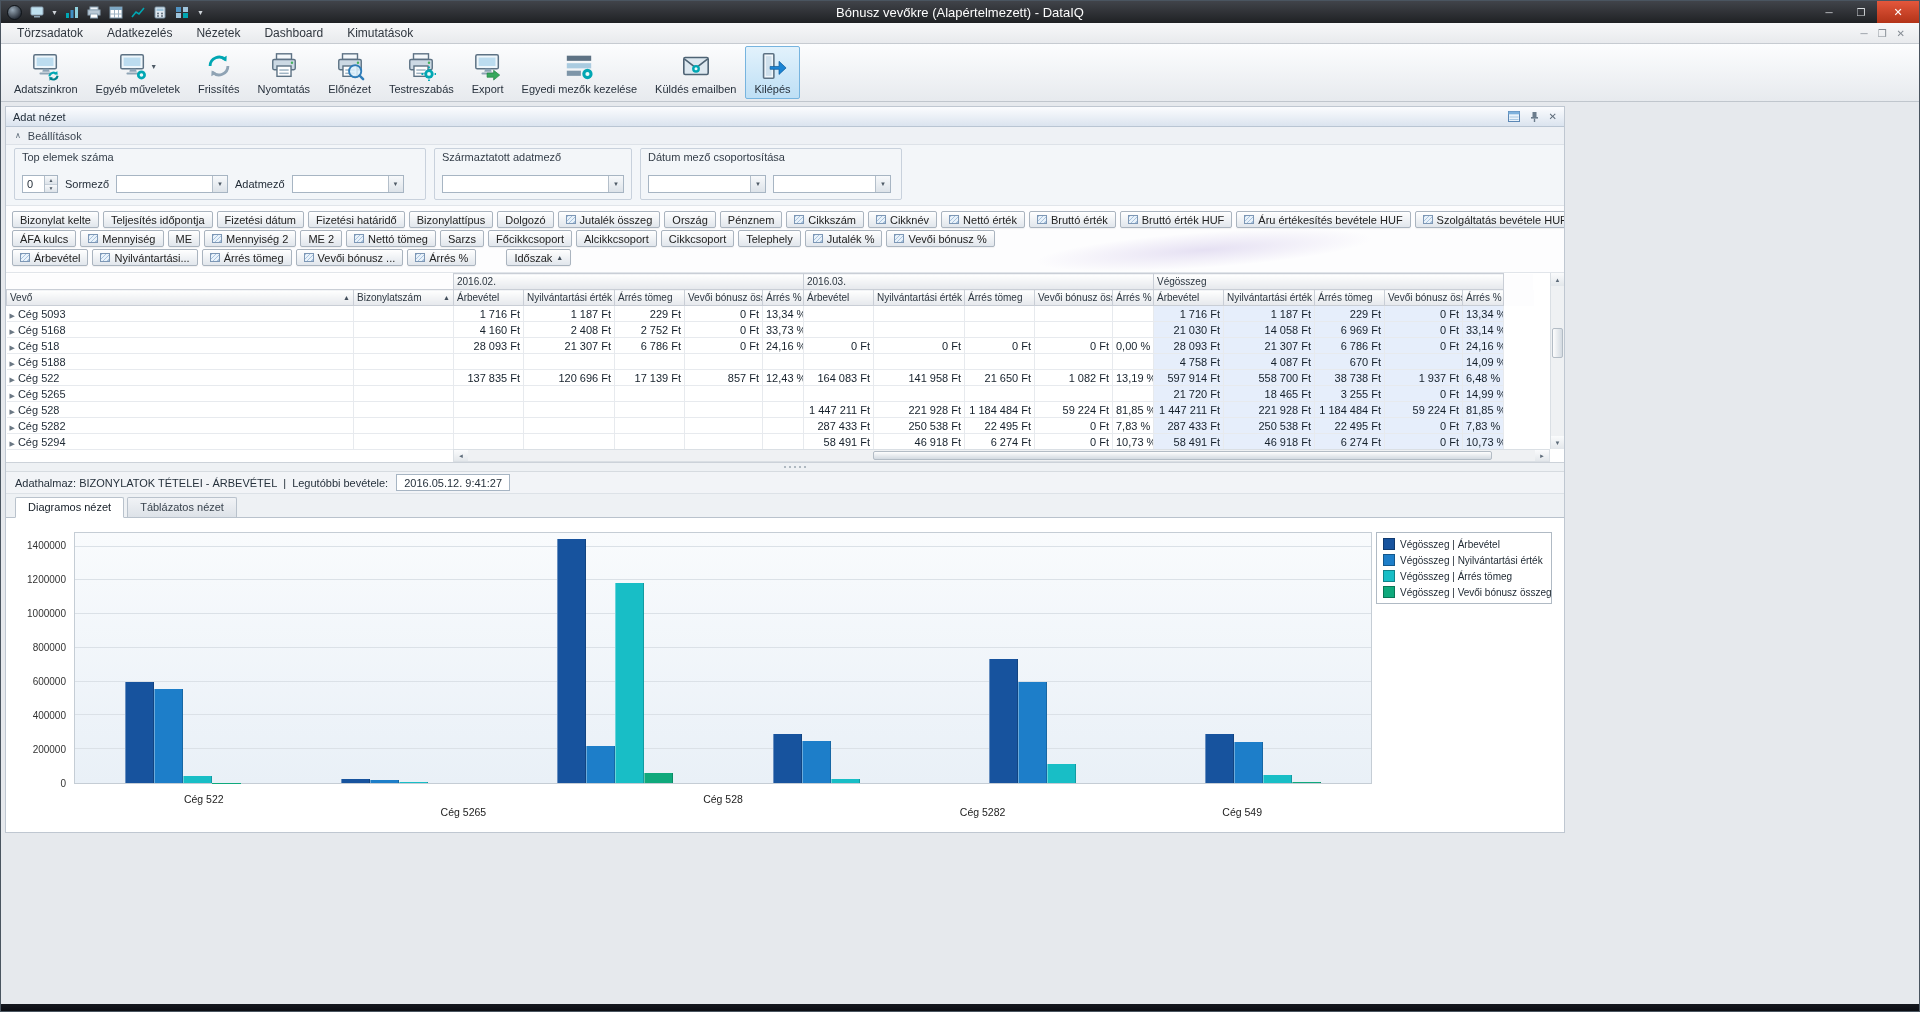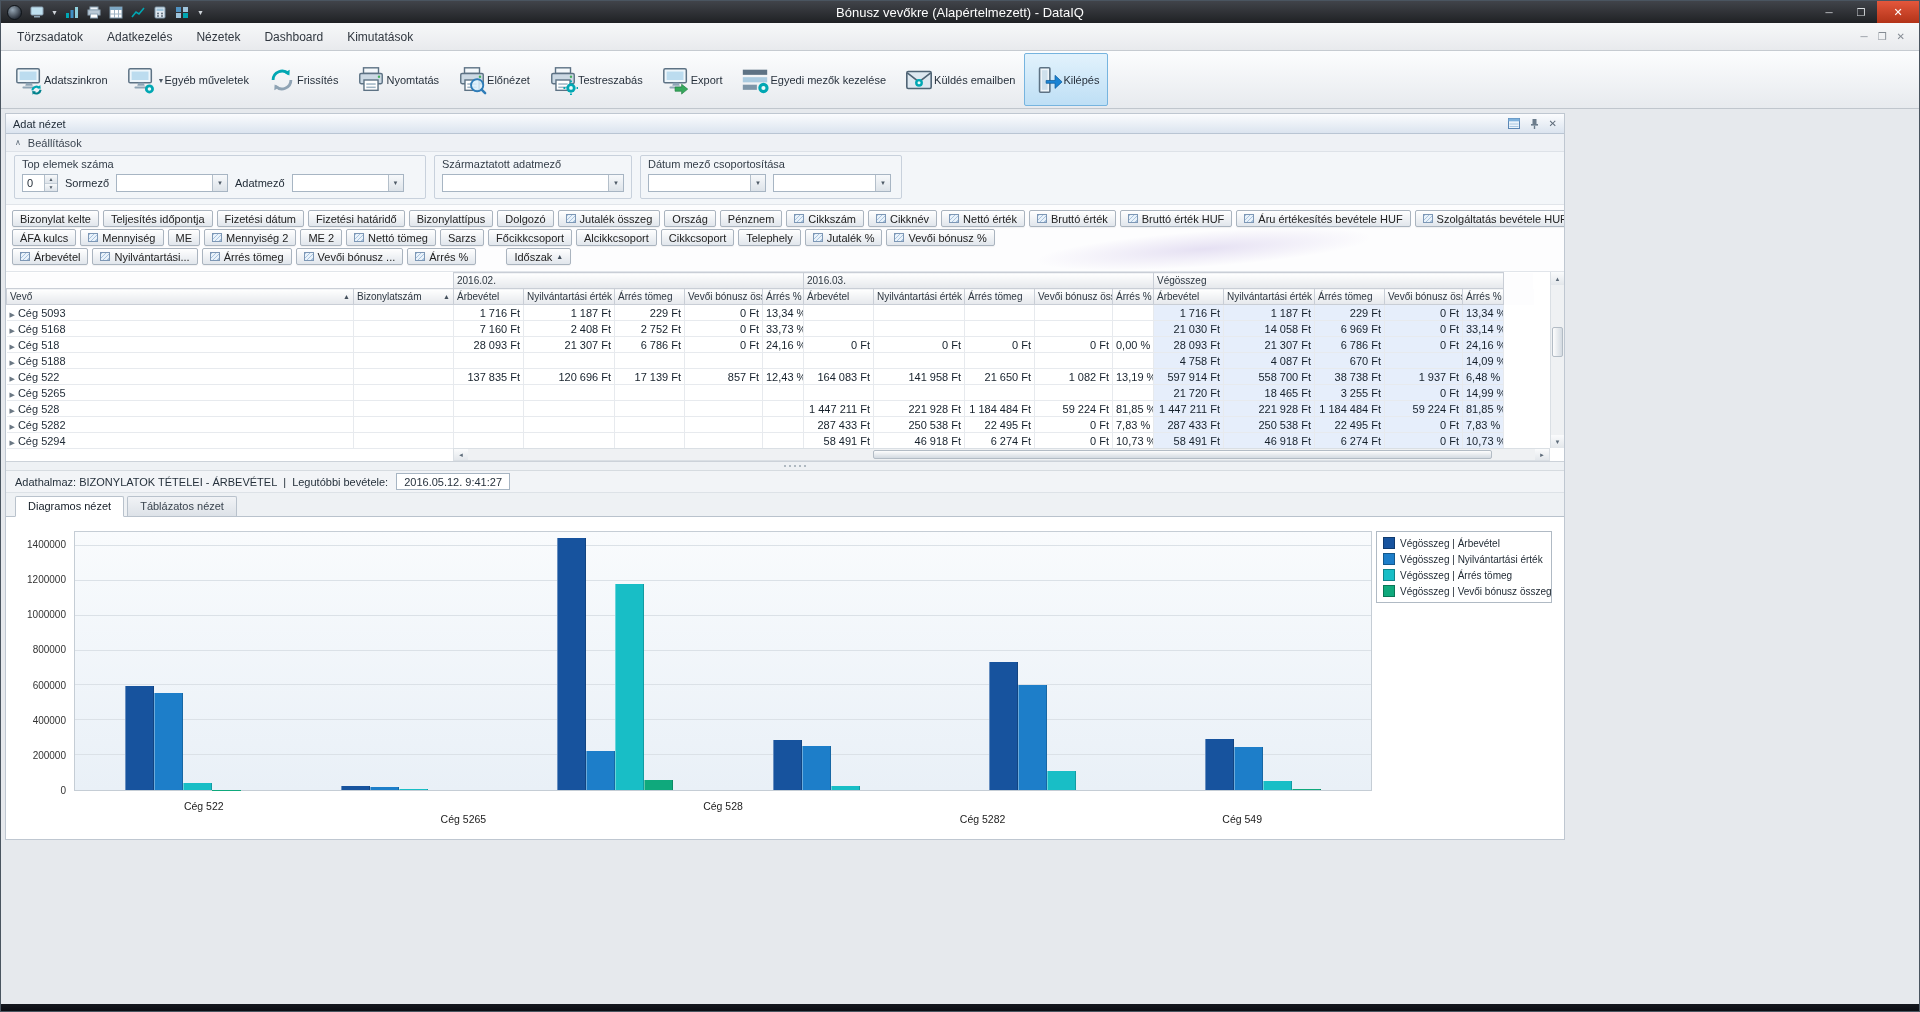--- a/index.html
+++ b/index.html
@@ -13,45 +13,45 @@
   .app-logo{width:15px;height:15px;border-radius:50%;background:radial-gradient(circle at 35% 30%,#97a7b5,#2b323c 72%);border:1px solid #0e1318}
   .qat-icon{width:15px;height:14px;display:inline-flex;align-items:center;justify-content:center}
   .qat-icon svg{width:14px;height:13px}
   .qat-drop{font-size:7px;color:#cfd4d9}
   .title-text{position:absolute;left:0;right:0;text-align:center;font-size:13px;color:#fdfdfd;pointer-events:none}
   .win-controls{margin-left:auto;display:flex;z-index:2;height:100%}
   .win-btn{width:32px;height:100%;display:flex;align-items:center;justify-content:center;color:#d8dcdf;font-size:10px}
   .win-btn.close{width:42px;background:linear-gradient(#e4573c,#b23318);color:#fff;font-size:11px}
 
   
-  .menubar{height:28px;background:linear-gradient(#f7f8f9,#e8eaed);border-bottom:1px solid #c6cbd1;display:flex;align-items:center;padding:0 4px;flex:0 0 auto}
+  .menubar{height:21px;background:linear-gradient(#f7f8f9,#e8eaed);border-bottom:1px solid #c6cbd1;display:flex;align-items:center;padding:0 4px;flex:0 0 auto}
   .menu-item{padding:3px 12px;font-size:12px;color:#30373f}
   .mdi-controls{margin-left:auto;display:flex;gap:10px;padding-right:10px;color:#848b93;font-size:10px}
   .mdi-controls span{cursor:default}
 
   
   .toolbar{height:58px;background:linear-gradient(#fcfdfe,#e7eaee);border-bottom:1px solid #c0c6cd;display:flex;align-items:stretch;padding:2px 4px;flex:0 0 auto}
-  .tb-btn{display:flex;align-items:center;justify-content:space-between;padding:4px 8px 3px;border:1px solid transparent;border-radius:2px;white-space:nowrap}
+  .tb-btn{display:flex;flex-direction:column;align-items:center;justify-content:space-between;padding:4px 8px 3px;border:1px solid transparent;border-radius:2px;white-space:nowrap}
   .tb-btn.selected{background:linear-gradient(#e2f2fc,#bedff5);border-color:#76b4df}
   .tb-iconrow{display:flex;align-items:center;gap:2px}
   .tb-icon svg{width:30px;height:30px;display:block}
   .tb-drop{font-size:7px;color:#4e5a66}
   .tb-label{font-size:11px;color:#27313c}
 
   
   .workspace{flex:1;position:relative;background:#e6e9ed;padding:4px}
   .dock-panel{width:1560px;height:727px;background:#f3f5f8;border:1px solid #bfc7d1;display:flex;flex-direction:column}
   .panel-header{height:20px;flex:0 0 auto;background:linear-gradient(#fbfcfe,#dbe4ef);border-bottom:1px solid #b9c5d3;display:flex;align-items:center;padding:0 7px;color:#222e3a}
   .hdr-icons{margin-left:auto;display:flex;align-items:center;gap:9px}
   .hdr-icon{display:inline-flex;align-items:center;justify-content:center;color:#5d6b79;font-size:10px}
   .settings-hdr{height:18px;flex:0 0 auto;display:flex;align-items:center;gap:7px;padding:0 9px;background:#eef1f5;border-bottom:1px solid #dde2e8;color:#3c4652}
   .collapse-glyph{font-size:8px;color:#5d6b79}
   .settings-row{flex:0 0 auto;display:flex;gap:8px;padding:3px 8px 5px;background:#f3f6f9;border-bottom:1px solid #e1e5ea}
   .groupbox{border:1px solid #c8d1dc;border-radius:2px;padding:2px 7px 6px;background:transparent}
-  .gb-label{font-size:11px;color:#333d48;margin-bottom:4px}
+  .gb-label{font-size:11px;color:#333d48;margin-bottom:12px}
   .gb-controls{display:flex;align-items:center;gap:7px}
   .combo{height:18px;background:#fff;border:1px solid #a7b5c3;display:flex;align-items:center;font-size:11px}
   .combo-val{flex:1;padding:0 4px;color:#333}
   .combo-arrow{width:15px;height:100%;background:linear-gradient(#f7f9fb,#dde3e9);border-left:1px solid #b4bfca;display:flex;align-items:center;justify-content:center;font-size:6px;color:#4e5a66}
   .w112{width:112px}.w182{width:182px}.w118{width:118px}
   .spinner{width:36px;height:18px;border:1px solid #a7b5c3;background:#fff;display:flex}
   .spin-val{flex:1;padding:2px 4px}
   .spin-btns{width:13px;display:flex;flex-direction:column;border-left:1px solid #b4bfca}
   .spin-btn{flex:1;font-size:5px;display:flex;align-items:center;justify-content:center;background:linear-gradient(#f7f9fb,#dde3e9);color:#4e5a66}
   .spin-btn + .spin-btn{border-top:1px solid #c6cfd8}
@@ -647,21 +647,21 @@
                 <td class="cell-val total">1 716 Ft</td>
                 <td class="cell-val total">1 187 Ft</td>
                 <td class="cell-val total">229 Ft</td>
                 <td class="cell-val total">0 Ft</td>
                 <td class="cell-val total">13,34 %</td>
                 <td class="cell-filler"></td>
               </tr>
               <tr>
                 <td class="cell-vevo"><span class="expand-arrow">▶</span><span class="row-lbl">Cég 5168</span></td>
                 <td class="cell-biz"></td>
-                <td class="cell-val">7 160 Ft</td>
+                <td class="cell-val">4 160 Ft</td>
                 <td class="cell-val">2 408 Ft</td>
                 <td class="cell-val">2 752 Ft</td>
                 <td class="cell-val">0 Ft</td>
                 <td class="cell-val">33,73 %</td>
                 <td class="cell-val"></td>
                 <td class="cell-val"></td>
                 <td class="cell-val"></td>
                 <td class="cell-val"></td>
                 <td class="cell-val"></td>
                 <td class="cell-val total">21 030 Ft</td>

